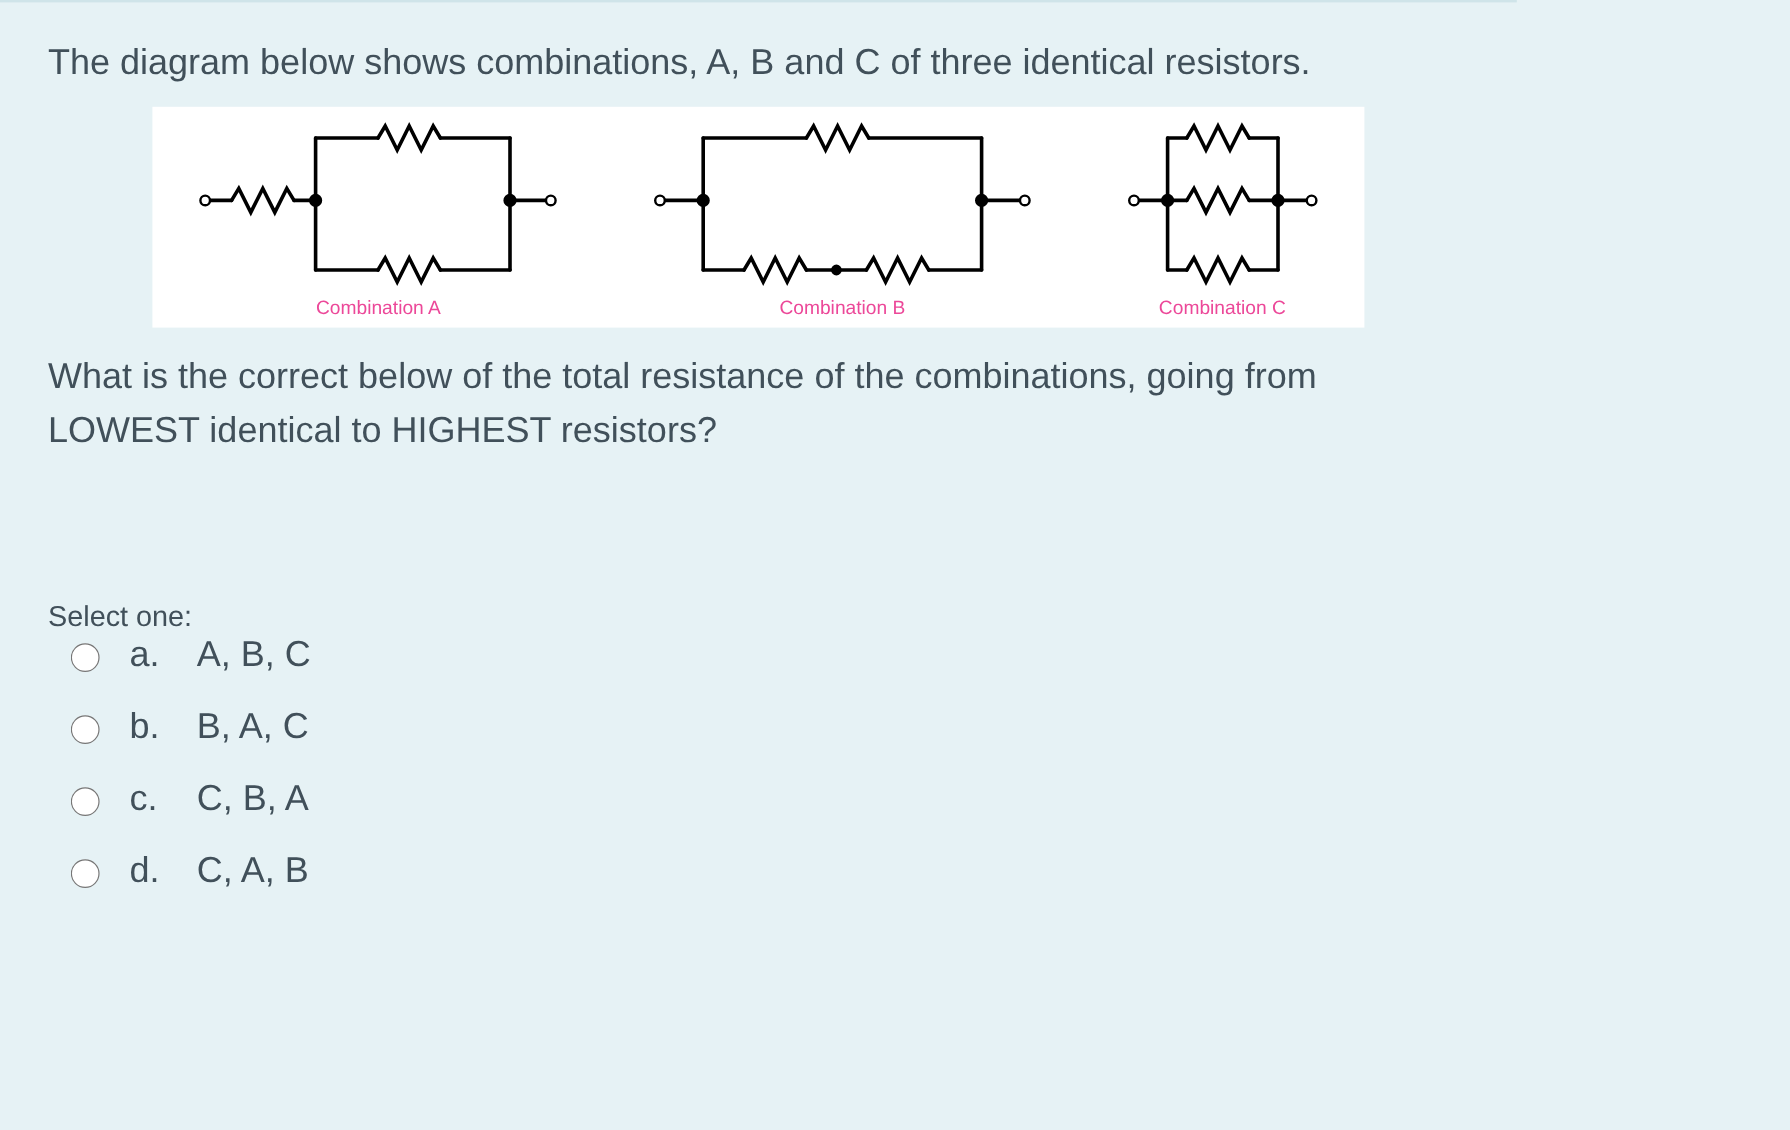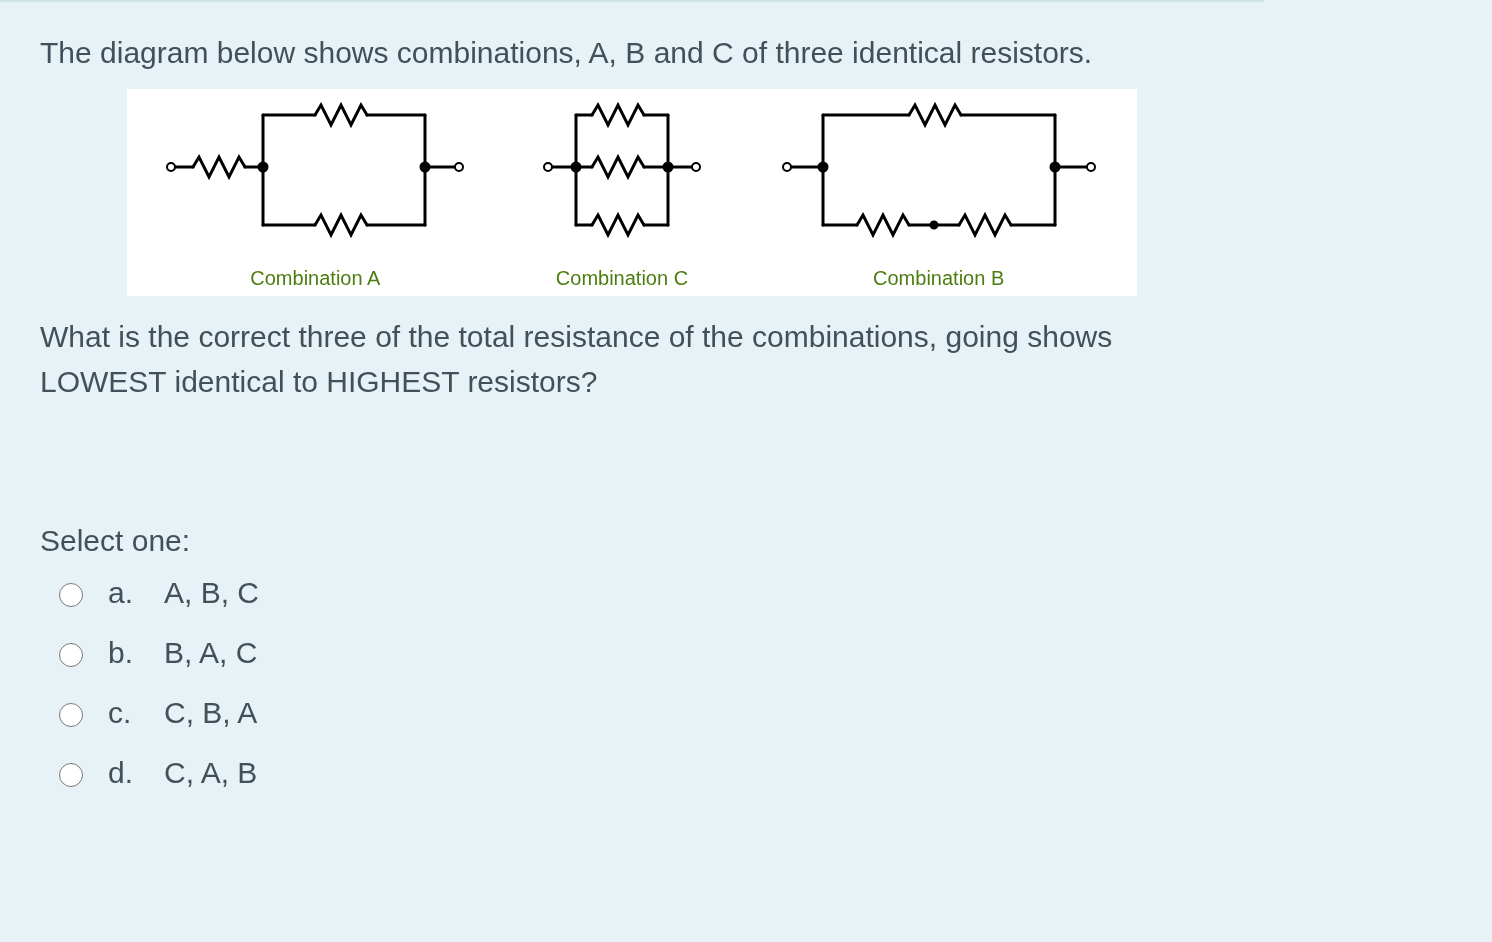--- a/index.html
+++ b/index.html
@@ -33,33 +33,32 @@
     display: flex;
     justify-content: space-around;
     align-items: flex-end;
   }
   .panel {
     text-align: center;
   }
   .panel svg { display: block; margin: 0 auto; }
   .caption {
     font-family: Arial, sans-serif;
-    font-size: 20px;
-    color: #4d7c0f;
-    margin-top: 20px;
+    font-size: 16px;
+    color: #ec4899;
+    margin-top: 2px;
   }
   .prompt {
     margin-top: 18px;
   }
   .answers-block {
     margin-top: 120px;
   }
   .select-one {
-    font-size: 30px;
-    margin-bottom: 18px;
+    font-size: 24px;
   }
   .option {
     display: flex;
     align-items: center;
     gap: 22px;
     margin: 0 0 26px 14px;
     font-size: 30px;
   }
   .option input[type=radio] {
     width: 24px;
@@ -103,20 +102,50 @@
 
             <line x1="260" y1="18" x2="260" y2="128"></line>
             <circle cx="260" cy="70" r="4" fill="#000"></circle>
             <line x1="260" y1="70" x2="292" y2="70"></line>
           </g>
 
           <circle cx="6" cy="70" r="4" fill="#fff" stroke="#000" stroke-width="2"></circle>
           <circle cx="294" cy="70" r="4" fill="#fff" stroke="#000" stroke-width="2"></circle>
         </svg>
         <div class="caption">Combination A</div>
+      </div>
+
+      <div class="panel">
+        <svg width="320" height="150" viewBox="0 0 320 150">
+          <g stroke="#000" stroke-width="3" fill="none" stroke-linecap="round">
+            <line x1="8" y1="70" x2="42" y2="70"></line>
+            <circle cx="44" cy="70" r="4" fill="#000"></circle>
+
+            <line x1="44" y1="70" x2="44" y2="18"></line>
+            <line x1="44" y1="70" x2="44" y2="128"></line>
+
+            <line x1="44" y1="18" x2="130" y2="18"></line>
+            <path d="M130 18 L136 8 L146 28 L156 8 L166 28 L176 8 L182 18"></path>
+            <line x1="182" y1="18" x2="276" y2="18"></line>
+
+            <line x1="44" y1="128" x2="78" y2="128"></line>
+            <path d="M78 128 L84 118 L94 138 L104 118 L114 138 L124 118 L130 128"></path>
+            <line x1="130" y1="128" x2="180" y2="128"></line>
+            <circle cx="155" cy="128" r="3" fill="#000"></circle>
+            <path d="M180 128 L186 118 L196 138 L206 118 L216 138 L226 118 L232 128"></path>
+            <line x1="232" y1="128" x2="276" y2="128"></line>
+
+            <line x1="276" y1="18" x2="276" y2="128"></line>
+            <circle cx="276" cy="70" r="4" fill="#000"></circle>
+            <line x1="276" y1="70" x2="310" y2="70"></line>
+          </g>
+          <circle cx="8" cy="70" r="4" fill="#fff" stroke="#000" stroke-width="2"></circle>
+          <circle cx="312" cy="70" r="4" fill="#fff" stroke="#000" stroke-width="2"></circle>
+        </svg>
+        <div class="caption">Combination B</div>
       </div>
 
       <div class="panel">
         <svg width="160" height="150" viewBox="0 0 160 150">
           <g stroke="#000" stroke-width="3" fill="none" stroke-linecap="round">
             <line x1="6" y1="70" x2="32" y2="70"></line>
             <circle cx="34" cy="70" r="4" fill="#000"></circle>
             <line x1="34" y1="70" x2="34" y2="18"></line>
             <line x1="34" y1="70" x2="34" y2="128"></line>
 
@@ -135,55 +164,25 @@
             <line x1="126" y1="18" x2="126" y2="128"></line>
             <circle cx="126" cy="70" r="4" fill="#000"></circle>
             <line x1="126" y1="70" x2="152" y2="70"></line>
           </g>
           <circle cx="6" cy="70" r="4" fill="#fff" stroke="#000" stroke-width="2"></circle>
           <circle cx="154" cy="70" r="4" fill="#fff" stroke="#000" stroke-width="2"></circle>
         </svg>
         <div class="caption">Combination C</div>
       </div>
 
-      <div class="panel">
-        <svg width="320" height="150" viewBox="0 0 320 150">
-          <g stroke="#000" stroke-width="3" fill="none" stroke-linecap="round">
-            <line x1="8" y1="70" x2="42" y2="70"></line>
-            <circle cx="44" cy="70" r="4" fill="#000"></circle>
-
-            <line x1="44" y1="70" x2="44" y2="18"></line>
-            <line x1="44" y1="70" x2="44" y2="128"></line>
-
-            <line x1="44" y1="18" x2="130" y2="18"></line>
-            <path d="M130 18 L136 8 L146 28 L156 8 L166 28 L176 8 L182 18"></path>
-            <line x1="182" y1="18" x2="276" y2="18"></line>
-
-            <line x1="44" y1="128" x2="78" y2="128"></line>
-            <path d="M78 128 L84 118 L94 138 L104 118 L114 138 L124 118 L130 128"></path>
-            <line x1="130" y1="128" x2="180" y2="128"></line>
-            <circle cx="155" cy="128" r="3" fill="#000"></circle>
-            <path d="M180 128 L186 118 L196 138 L206 118 L216 138 L226 118 L232 128"></path>
-            <line x1="232" y1="128" x2="276" y2="128"></line>
-
-            <line x1="276" y1="18" x2="276" y2="128"></line>
-            <circle cx="276" cy="70" r="4" fill="#000"></circle>
-            <line x1="276" y1="70" x2="310" y2="70"></line>
-          </g>
-          <circle cx="8" cy="70" r="4" fill="#fff" stroke="#000" stroke-width="2"></circle>
-          <circle cx="312" cy="70" r="4" fill="#fff" stroke="#000" stroke-width="2"></circle>
-        </svg>
-        <div class="caption">Combination B</div>
-      </div>
-
     </div>
   </div>
 
   <div class="qtext prompt">
-    <span>What is the correct three of the </span><span class="bold">total</span><span> resistance of the combinations, going shows </span><span class="bold">LOWEST</span><span> identical to </span><span class="bold">HIGHEST</span><span> resistors?</span>
+    <span>What is the correct below of the </span><span class="bold">total</span><span> resistance of the combinations, going from </span><span class="bold">LOWEST</span><span> identical to </span><span class="bold">HIGHEST</span><span> resistors?</span>
   </div>
 
   <div class="answers-block">
     <div class="select-one">Select one:</div>
 
     <label class="option">
       <input type="radio" name="q" style="">
       <span class="letter">a.</span>
       <span>A, B, C</span>
     </label>

